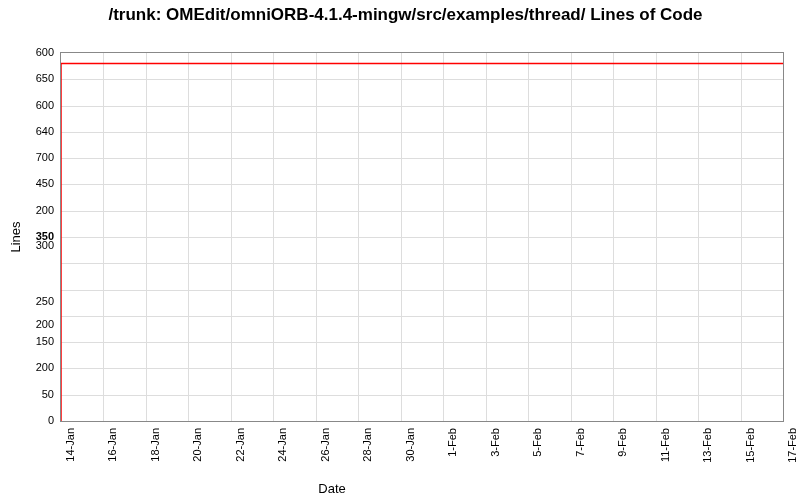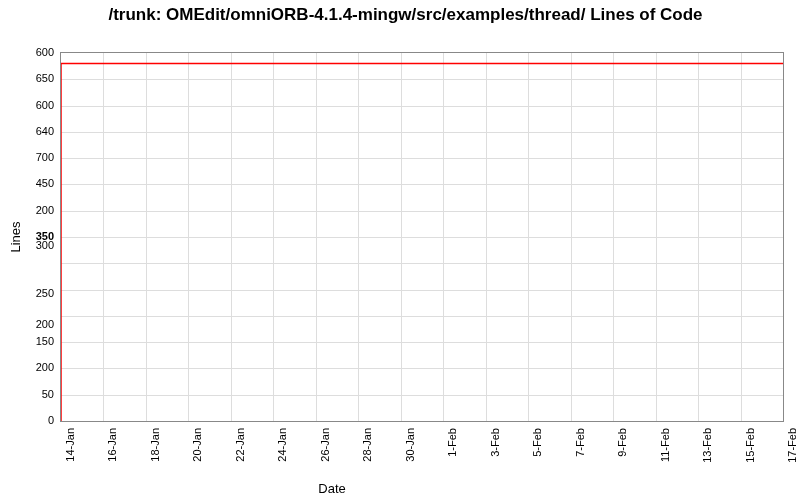--- a/index.html
+++ b/index.html
@@ -110,21 +110,21 @@
   <div class="title">/trunk: OMEdit/omniORB-4.1.4-mingw/src/examples/thread/ Lines of Code</div>
 
   <div class="y-axis-label">Lines</div>
 
   <div class="y-ticks" id="y-ticks">
       <div class="y-tick-label" style="top: 368px;">0</div>
       <div class="y-tick-label" style="top: 341.714px;">50</div>
       <div class="y-tick-label" style="top: 315.429px;">200</div>
       <div class="y-tick-label" style="top: 289.143px;">150</div>
       <div class="y-tick-label" style="top: 272px;">200</div>
-      <div class="y-tick-label" style="top: 241px; margin-left: 34px;">250</div>
+      <div class="y-tick-label" style="top: 249px; margin-left: 34px;">250</div>
       <div class="y-tick-label" style="top: 193px;">300</div>
       <div class="y-tick-label" style="top: 184px; font-weight: bold;">350</div>
       <div class="y-tick-label" style="top: 157.714px;">200</div>
       <div class="y-tick-label" style="top: 131.429px;">450</div>
       <div class="y-tick-label" style="top: 105.143px;">700</div>
       <div class="y-tick-label" style="top: 78.8571px;">640</div>
       <div class="y-tick-label" style="top: 52.5714px;">600</div>
       <div class="y-tick-label" style="top: 26.2857px;">650</div>
       <div class="y-tick-label" style="top: 0px;">600</div>
     </div>

